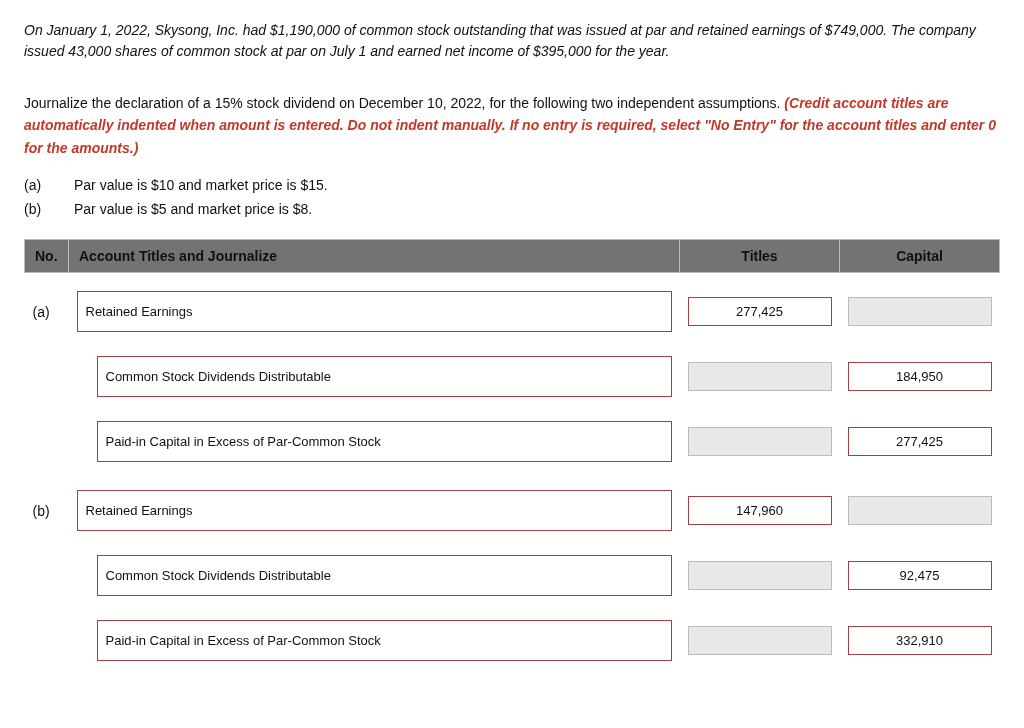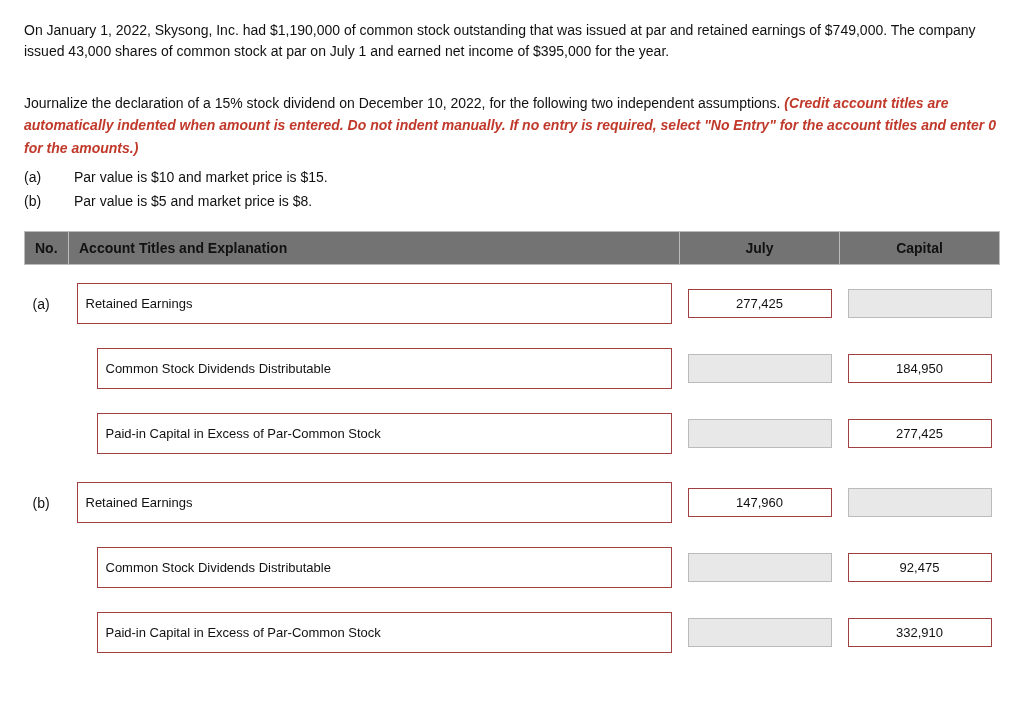--- a/index.html
+++ b/index.html
@@ -8,25 +8,26 @@
       font-size: 14px;
       background: #fff;
       color: #111;
       padding: 20px 24px;
       max-width: 1024px;
     }
 
     .intro-text {
       margin-bottom: 14px;
       line-height: 1.5;
+      font-style: italic;
     }
 
     .instruction-text {
       line-height: 1.6;
-      margin-bottom: 10px;
+      margin-bottom: 18px;
     }
 
     .instruction-text .italic-red {
       color: #c0392b;
       font-style: italic;
       font-weight: bold;
     }
 
     .assumptions {
       margin-bottom: 22px;
@@ -163,22 +164,22 @@
     <span class="assumption-label">(b)</span>
     <span class="assumption-text">Par value is $5 and market price is $8.</span>
   </div>
 </div>
 
 
 <table class="journal-table">
   <thead>
     <tr>
       <th class="col-no" style="width:44px;">No.</th>
-      <th class="col-account">Account Titles and Explanation</th>
-      <th class="col-debit">July</th>
+      <th class="col-account">Account Titles and Journalize</th>
+      <th class="col-debit">Titles</th>
       <th class="col-credit">Capital</th>
     </tr>
   </thead>
   <tbody>
 
     <tr class="spacer-row">
         <td colspan="4"></td>
       </tr>
 
     <tr>

